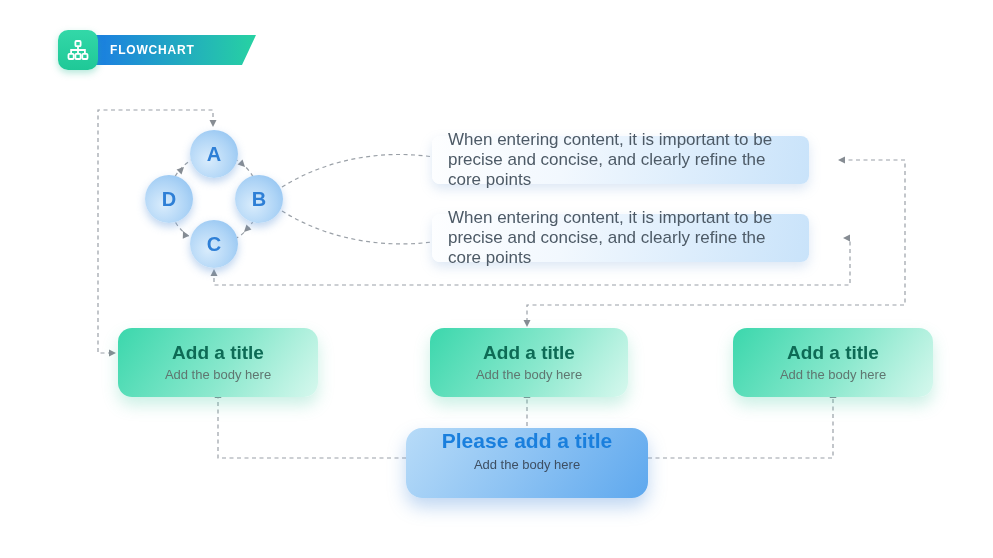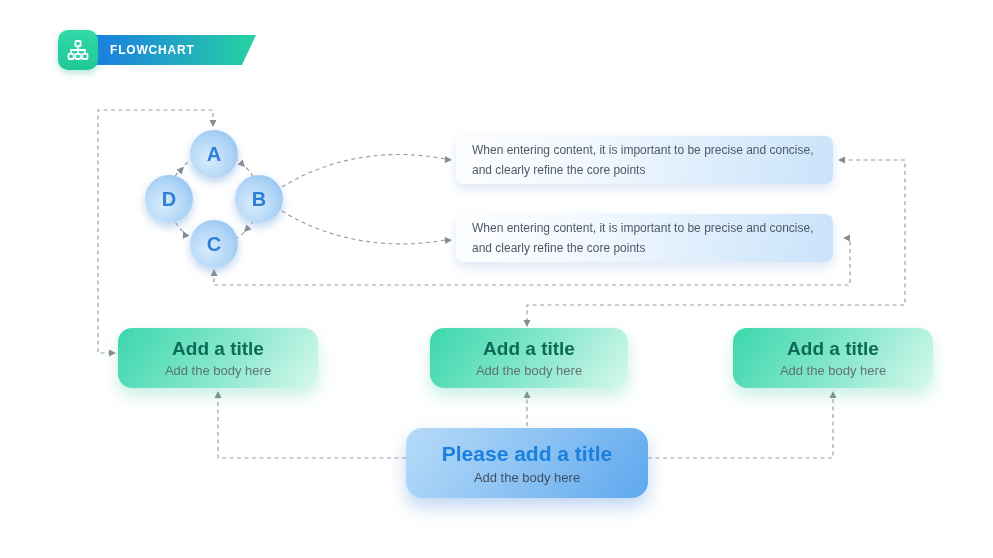--- a/index.html
+++ b/index.html
@@ -30,46 +30,46 @@
     box-shadow:0 4px 9px rgba(110,160,220,.45);
     display:flex;align-items:center;justify-content:center;
     color:#2e7fd6;font-weight:bold;font-size:20px;z-index:4;
   }
   .node-a{left:190px;top:130px;}
   .node-b{left:235px;top:175px;}
   .node-c{left:190px;top:220px;}
   .node-d{left:145px;top:175px;}
   
   .info-box{
-    position:absolute;left:456px;width:377px;height:48px;border-radius:8px;
+    position:absolute;left:432px;width:377px;height:48px;border-radius:8px;
     background:linear-gradient(100deg,#fdfeff 0%,#f2f8fe 35%,#c9e3fa 100%);
     box-shadow:0 5px 12px rgba(130,170,215,.28);
     display:flex;align-items:center;padding:0 16px;box-sizing:border-box;
-    font-size:12px;line-height:20px;color:#4d5a66;z-index:3;
+    font-size:17px;line-height:20px;color:#4d5a66;z-index:3;
   }
   .info-1{top:136px;}
   .info-2{top:214px;}
   
   .gbox{
-    position:absolute;top:328px;width:200px;height:60px;border-radius:14px;
+    position:absolute;top:328px;width:200px;height:69px;border-radius:14px;
     background:linear-gradient(125deg,#3bd7ac 0%,#8ae8cd 55%,#d7f8ee 100%);
     box-shadow:0 8px 16px rgba(70,200,160,.28);
     display:flex;flex-direction:column;align-items:center;justify-content:center;z-index:3;
   }
   .gbox .t{font-size:19px;font-weight:bold;color:#0d6b55;line-height:22px;}
   .gbox .b{font-size:13px;color:#5f7670;line-height:17px;margin-top:2px;}
   .gbox-1{left:118px;}
   .gbox-2{left:430px;width:198px;}
   .gbox-3{left:733px;}
   
   .bbox{
     position:absolute;left:406px;top:428px;width:242px;height:70px;border-radius:16px;
     background:linear-gradient(125deg,#b7dbf8 0%,#8cc2f3 50%,#5ea8ee 100%);
     box-shadow:0 9px 18px rgba(90,150,220,.38);
-    display:flex;flex-direction:column;align-items:center;justify-content:center;z-index:3;
+    display:flex;flex-direction:column;align-items:center;z-index:3;
   }
   .bbox .t{font-size:21px;font-weight:bold;color:#1a7fdd;line-height:25px;}
   .bbox .b{font-size:13px;color:#3e4f63;line-height:17px;margin-top:3px;}
   
   .wires{position:absolute;left:0;top:0;width:993px;height:558px;z-index:1;}
   .wires path.l, .wires circle.l{
     fill:none;stroke:#9aa0a7;stroke-width:1.2;stroke-dasharray:4 3.5;
   }
   .wires path.ah{fill:#868c93;stroke:none;}
 </style>

